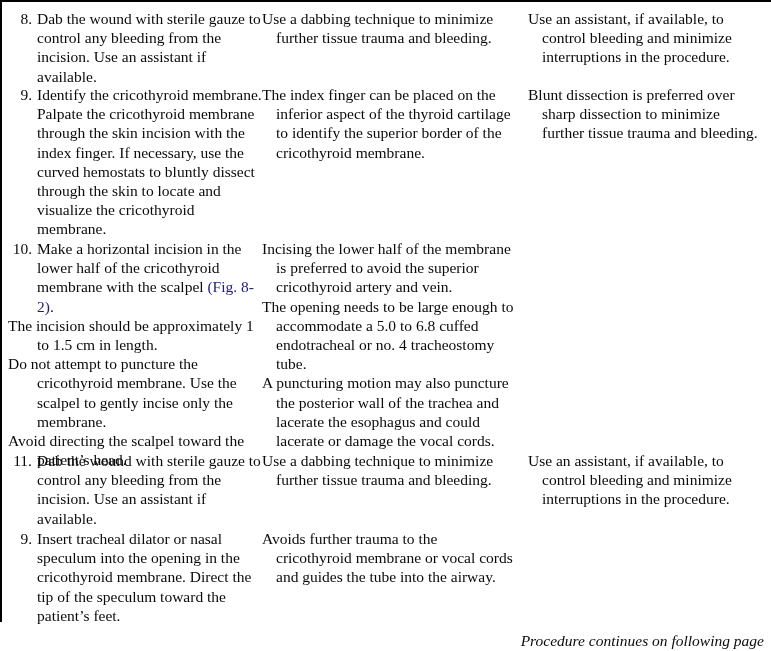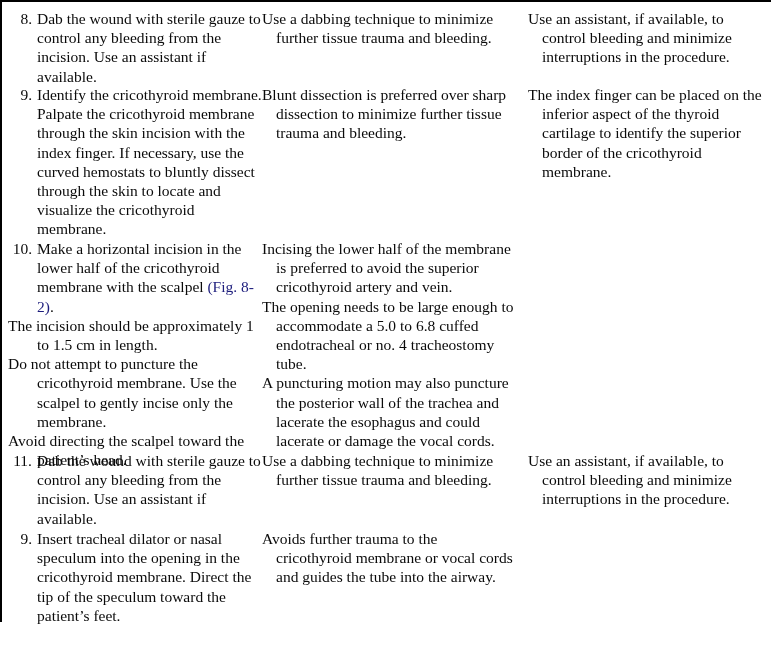--- a/index.html
+++ b/index.html
@@ -89,25 +89,25 @@
     </div>
     <div class="cell c3">
       <p class="para">Use an assistant, if available, to control bleeding and minimize interruptions in the procedure.</p>
     </div>
 
     <div class="cell c1">
       <p class="step">
         <span class="num">9.</span><span>Identify the cricothyroid membrane. Palpate the cricothyroid membrane through the skin incision with the index finger. If necessary, use the curved hemostats to bluntly dissect through the skin to locate and visualize the cricothyroid membrane.</span>
       </p>
     </div>
+    <div class="cell c3">
+      <p class="para">The index finger can be placed on the inferior aspect of the thyroid cartilage to identify the superior border of the cricothyroid membrane.</p>
+    </div>
     <div class="cell c2">
       <p class="para">Blunt dissection is preferred over sharp dissection to minimize further tissue trauma and bleeding.</p>
-    </div>
-    <div class="cell c3">
-      <p class="para">The index finger can be placed on the inferior aspect of the thyroid cartilage to identify the superior border of the cricothyroid membrane.</p>
     </div>
 
     <div class="cell c1">
       <p class="step">
         <span class="num">10.</span><span>Make a horizontal incision in the lower half of the cricothyroid membrane with the scalpel </span><span class="fig" style="color: rgb(28, 28, 124);">(Fig. 8-2)</span><span>.</span>
       </p>
       <p class="note">The incision should be approximately 1 to 1.5 cm in length.</p>
       <p class="note">Do not attempt to puncture the cricothyroid membrane. Use the scalpel to gently incise only the membrane.</p>
       <p class="note">Avoid directing the scalpel toward the patient’s head.</p>
     </div>
@@ -135,13 +135,14 @@
         <span class="num">9.</span><span>Insert tracheal dilator or nasal speculum into the opening in the cricothyroid membrane. Direct the tip of the speculum toward the patient’s feet.</span>
       </p>
     </div>
     <div class="cell c2">
       <p class="para">Avoids further trauma to the cricothyroid membrane or vocal cords and guides the tube into the airway.</p>
     </div>
     <div class="cell c3"></div>
 
   </div>
 
+  <div class="footer-note">Procedure continues on following page</div>
 </div>
 
 </body></html>

